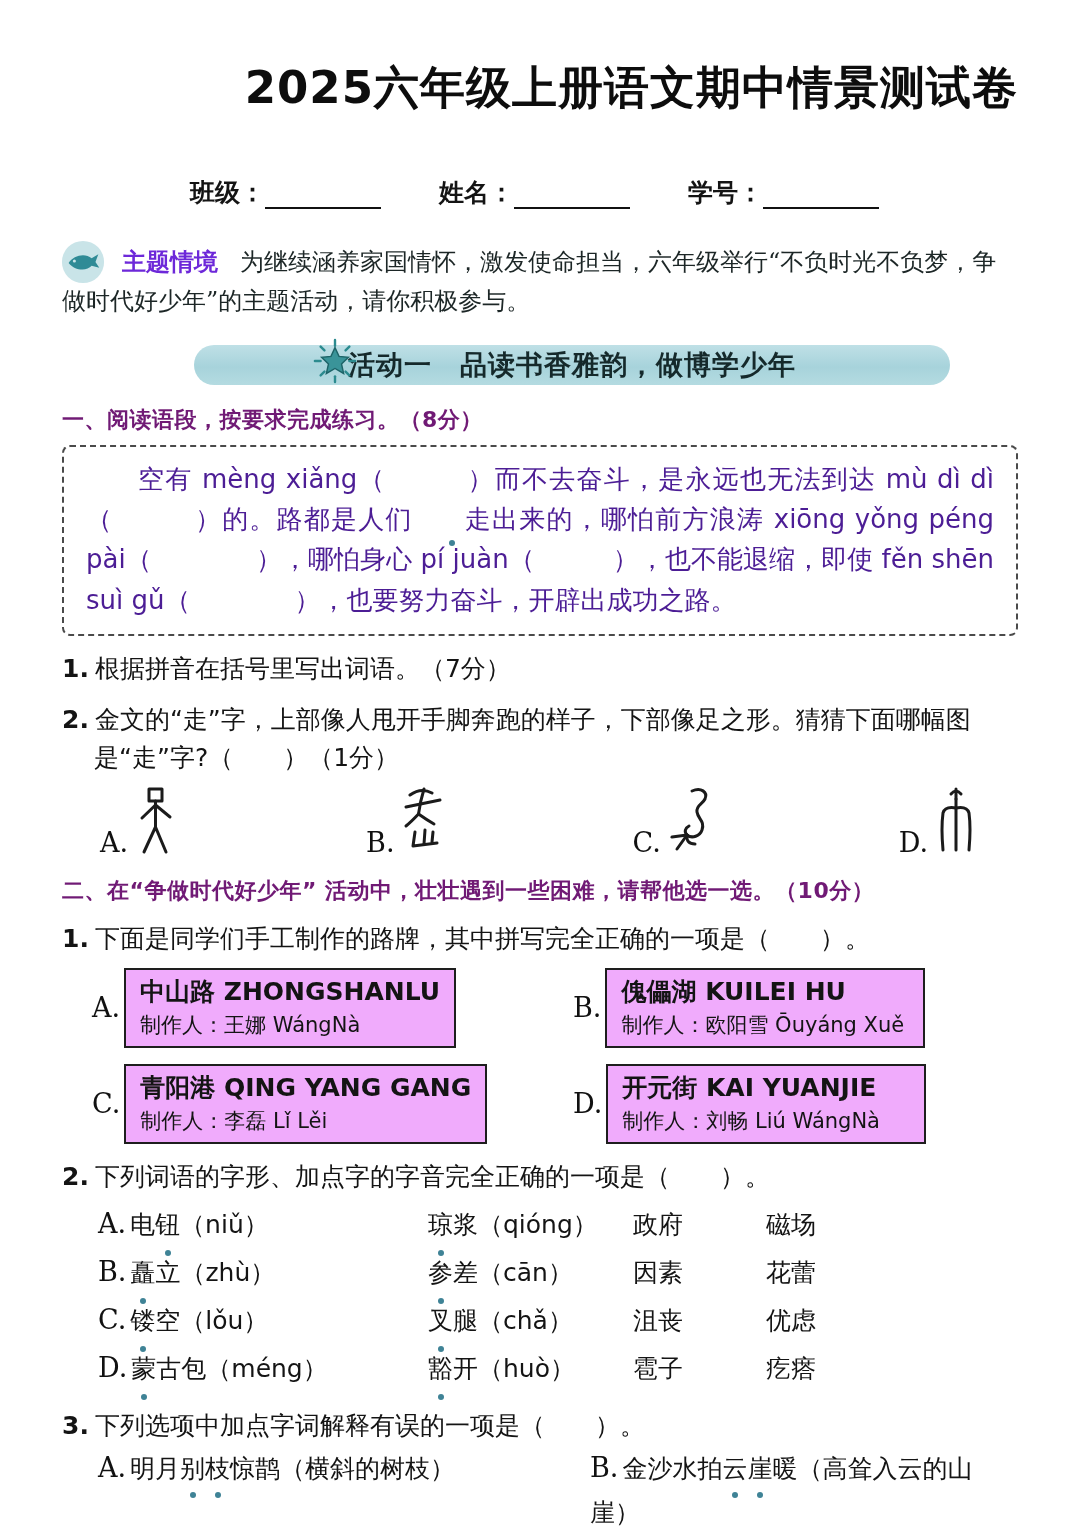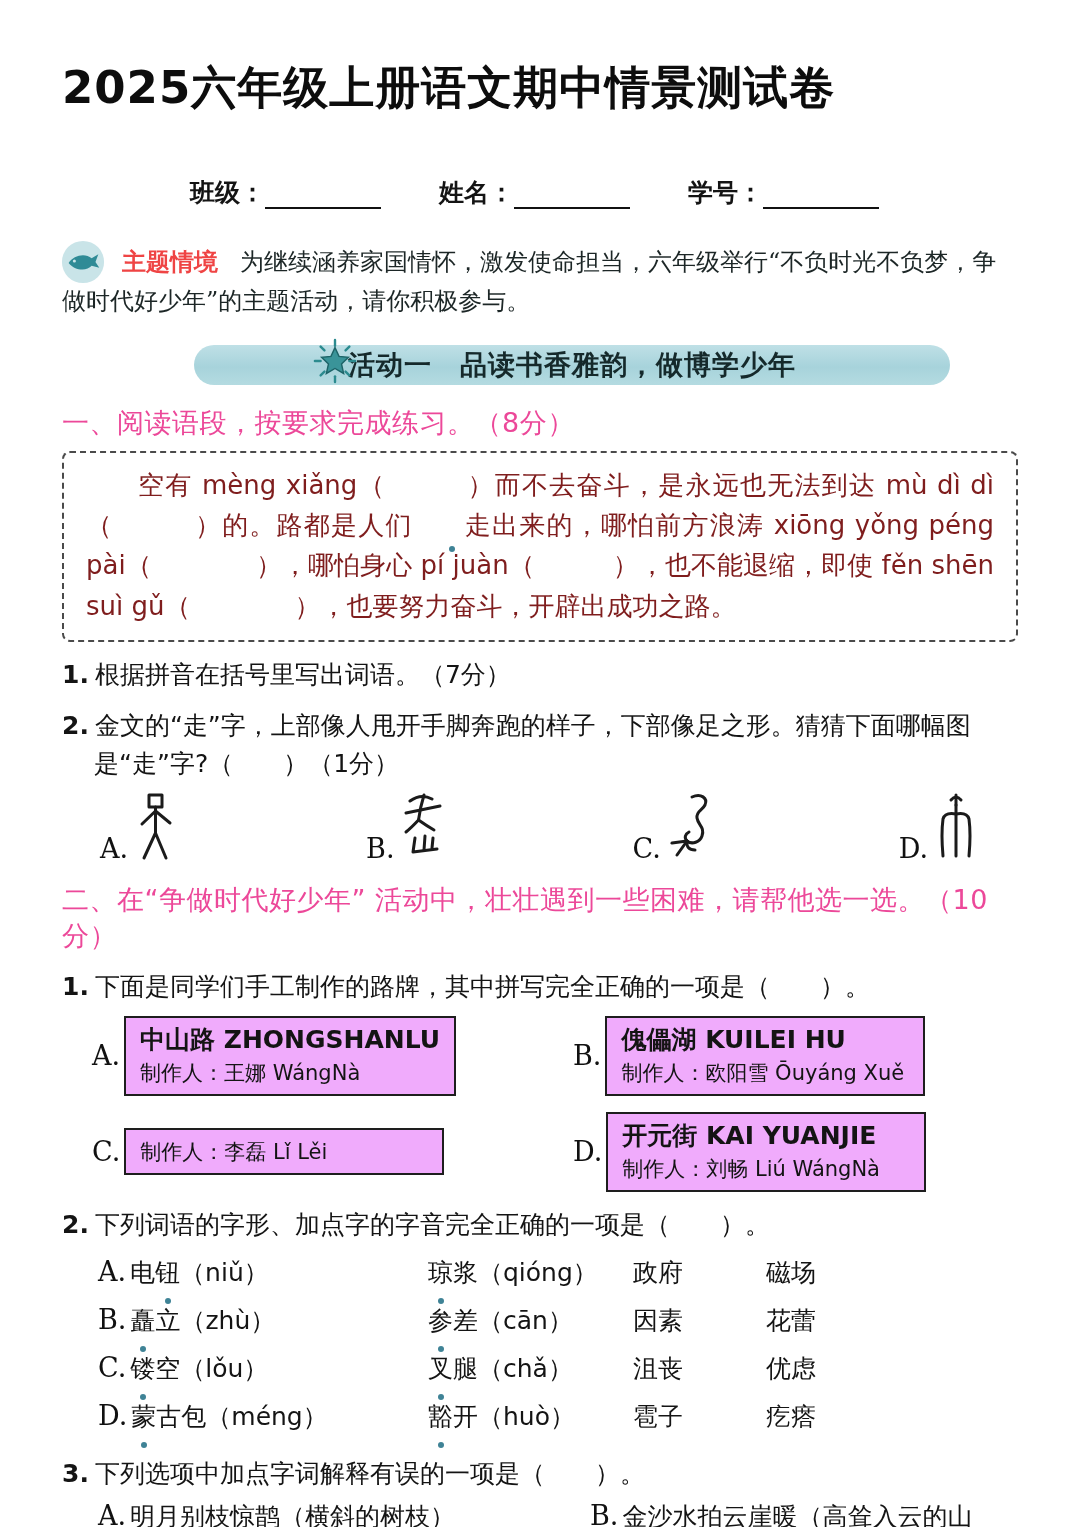--- a/index.html
+++ b/index.html
@@ -1,39 +1,39 @@
 <!DOCTYPE html>
 <html><head>
 <meta charset="utf-8">
 <style>
   html,body{margin:0;padding:0;background:#ffffff;}
   body{width:1080px;height:1527px;overflow:hidden;font-family:"DejaVu Sans",sans-serif;color:#141414;position:relative;}
   .page{padding:42px 62px 0 62px;box-sizing:border-box;}
 
-  .paper-title{text-align:left;font-size:45px;font-weight:900;letter-spacing:1px;margin:16px 0 0 0;color:#0d0d0d;}
+  .paper-title{text-align:right;font-size:45px;font-weight:900;letter-spacing:1px;margin:16px 0 0 0;color:#0d0d0d;}
 
   .student-row{margin:58px 0 0 128px;font-size:25px;font-weight:700;display:flex;align-items:flex-end;text-align:right;}
   .student-field{margin-right:58px;white-space:nowrap;}
   .blank{display:inline-block;width:116px;height:26px;border-bottom:2.5px solid #111;vertical-align:bottom;}
 
   .theme{position:relative;margin-top:34px;font-family:"DejaVu Serif",serif;font-size:24px;line-height:1.62;color:#1c2626;}
   .theme-icon{position:absolute;left:-2px;top:-4px;}
   .theme-p{margin:0;text-indent:60px;}
-  .theme-label{font-weight:700;margin-right:22px;color:#ef4444;}
+  .theme-label{font-weight:700;margin-right:22px;color:#6d28d9;}
 
   .banner{margin:24px 0 0 132px;width:756px;height:40px;border-radius:21px;
     background:linear-gradient(180deg,#bfe0e6 0%,#a7d3db 55%,#b4dbe1 100%);
     display:flex;align-items:center;justify-content:center;position:relative;text-align:center;}
   .banner-star{position:absolute;left:118px;top:-7px;}
   .banner-text{font-size:27px;font-weight:700;color:#15292b;letter-spacing:1px;}
 
-  .sec-heading{margin-top:20px;font-size:27px;font-weight:400;color:#ec4899;letter-spacing:0.5px;}
+  .sec-heading{margin-top:20px;font-size:22px;font-weight:700;color:#701a75;letter-spacing:0.5px;}
 
   .passage-box{margin-top:10px;border:2.5px dashed #4a4a4a;border-radius:8px;padding:12px 22px 14px 22px;
-    font-size:26px;line-height:1.55;text-align:justify;text-indent:2em;color:#7f1d1d;}
+    font-size:26px;line-height:1.55;text-align:justify;text-indent:2em;color:#4c1d95;}
 
   .q{font-size:25px;line-height:1.5;margin-top:14px;padding-left:32px;text-indent:-32px;}
   .qnum{font-weight:700;margin-right:6px;}
 
   .glyph-row{display:flex;justify-content:space-between;width:880px;margin:10px 0 4px 38px;align-items:flex-end;}
   .glyph-item{display:flex;align-items:flex-end;}
   .opt-letter{font-family:"DejaVu Serif",serif;font-size:27px;color:#111;margin-right:4px;line-height:1;}
   .glyph-svg{display:block;}
 
   .signs{display:grid;grid-template-columns:1fr 1fr;row-gap:16px;column-gap:36px;margin:10px 0 2px 30px;}
@@ -165,20 +165,21 @@
     <div class="sign">
       <span class="opt-letter">B.</span>
       <span class="sign-box">
         <div class="sign-name">傀儡湖  KUILEI HU</div>
         <div class="sign-maker">制作人：欧阳雪  Ōuyáng Xuě</div>
       </span>
     </div>
     <div class="sign">
       <span class="opt-letter">C.</span>
       <span class="sign-box">
+        <div class="sign-name">青阳港  QING YANG GANG</div>
         <div class="sign-maker">制作人：李磊  Lǐ Lěi</div>
       </span>
     </div>
     <div class="sign">
       <span class="opt-letter">D.</span>
       <span class="sign-box">
         <div class="sign-name">开元街  KAI YUANJIE</div>
         <div class="sign-maker">制作人：刘畅  Liú WángNà</div>
       </span>
     </div>

